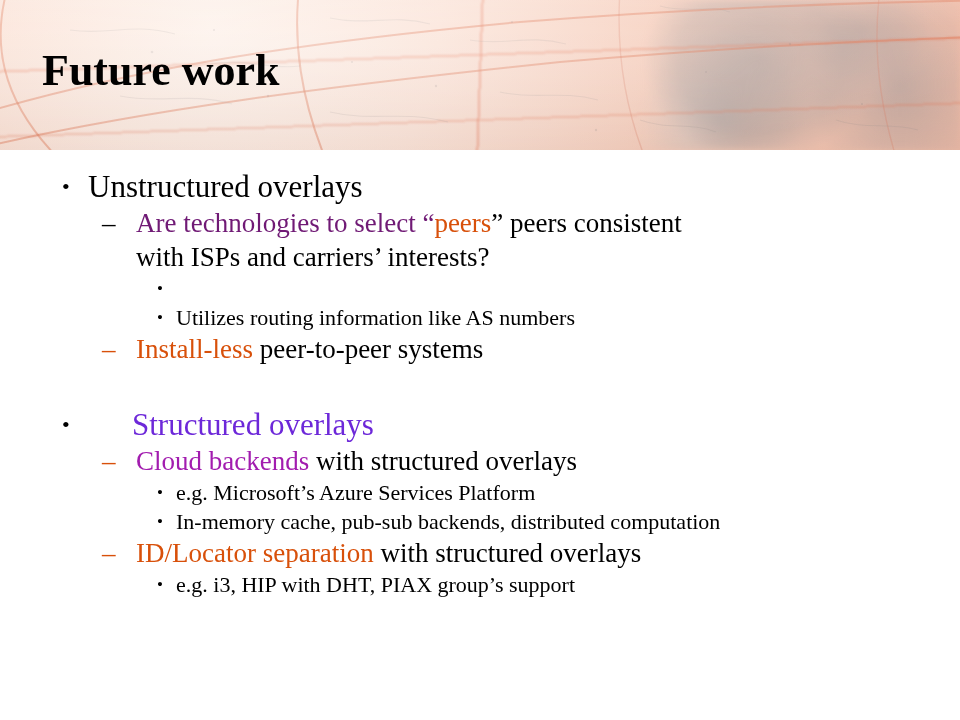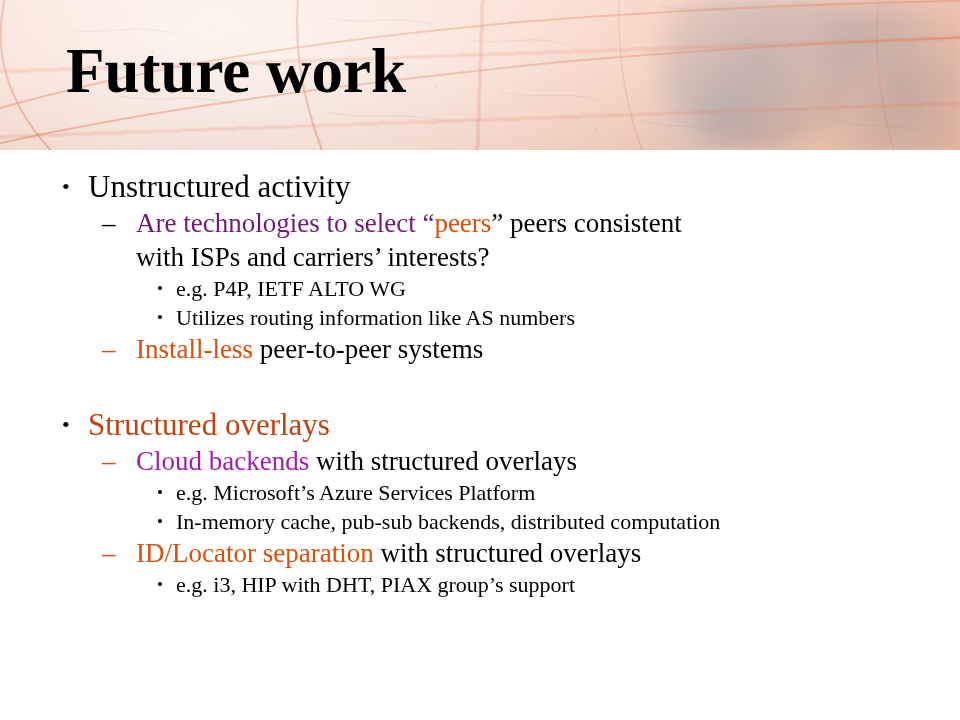--- a/index.html
+++ b/index.html
@@ -86,26 +86,26 @@
   .vignette {
     position: absolute;
     inset: 0;
     background:
       radial-gradient(ellipse 120% 130% at 30% 30%, rgba(255,255,255,.34) 0%, rgba(255,255,255,0) 62%),
       linear-gradient(to bottom, rgba(255,255,255,.10) 0%, rgba(255,255,255,0) 18%, rgba(0,0,0,.04) 100%);
   }
 
   #page-title {
     position: absolute;
-    left: 66px;
+    left: 42px;
     top: 40px;
     margin: 0;
     font-family: "Liberation Serif", "DejaVu Serif", serif;
     font-weight: bold;
-    font-size: 63px;
+    font-size: 44px;
     line-height: 62px;
     color: #000000;
     letter-spacing: 0px;
     white-space: nowrap;
   }
 
   
   #body-area {
     position: absolute;
     left: 0;
@@ -222,39 +222,39 @@
         </svg>
       </div>
       <div class="vignette"></div>
     </div>
     <h1 id="page-title">Future work</h1>
   </div>
 
   <div id="body-area">
     <div id="bullet-list">
         <div class="block" style="top: 18px;">
-          <div class="line lv1"><span class="marker" style="color: rgb(0, 0, 0);">•</span><span class="plain" style="color: rgb(0, 0, 0);">Unstructured activity</span></div>
+          <div class="line lv1"><span class="marker" style="color: rgb(0, 0, 0);">•</span><span class="plain" style="color: rgb(0, 0, 0);">Unstructured overlays</span></div>
         </div>
         <div class="block" style="top: 56px;">
           <div class="line lv2"><span class="marker" style="color: rgb(0, 0, 0);">–</span><span class="plain" style="color: #701a75;">Are technologies to select “</span><span class="accent" style="color: rgb(216, 80, 10);">peers</span><span class="plain" style="color: rgb(0, 0, 0);">” peers consistent</span></div>
         </div>
         <div class="block" style="top: 90px;">
           <div class="line lv2 cont"><span class="plain" style="color: rgb(0, 0, 0);">with ISPs and carriers’ interests?</span></div>
         </div>
         <div class="block" style="top: 124px;">
-          <div class="line lv3"><span class="marker" style="color: rgb(0, 0, 0);">•</span><span class="plain" style="color: rgb(0, 0, 0);">e.g. P4P, IETF ALTO WG</span></div>
+          <div class="line lv3"><span class="marker" style="color: rgb(0, 0, 0);">•</span></div>
         </div>
         <div class="block" style="top: 153px;">
           <div class="line lv3"><span class="marker" style="color: rgb(0, 0, 0);">•</span><span class="plain" style="color: rgb(0, 0, 0);">Utilizes routing information like AS numbers</span></div>
         </div>
         <div class="block" style="top: 182px;">
           <div class="line lv2"><span class="marker" style="color: rgb(216, 80, 10);">–</span><span class="accent" style="color: rgb(216, 80, 10);">Install-less</span><span class="plain" style="color: rgb(0, 0, 0);"> peer-to-peer systems</span></div>
         </div>
         <div class="block" style="top: 256px;">
-          <div class="line lv1"><span class="marker" style="color: rgb(0, 0, 0);">•</span><span class="plain" style="color: #c2410c;">Structured overlays</span></div>
+          <div class="line lv1"><span class="marker" style="color: rgb(0, 0, 0);">•</span><span class="plain" style="color: #6d28d9; margin-left: 44px;">Structured overlays</span></div>
         </div>
         <div class="block" style="top: 294px;">
           <div class="line lv2"><span class="marker" style="color: rgb(216, 80, 10);">–</span><span class="accent" style="color: #a21caf;">Cloud backends</span><span class="plain" style="color: rgb(0, 0, 0);"> with structured overlays</span></div>
         </div>
         <div class="block" style="top: 328px;">
           <div class="line lv3"><span class="marker" style="color: rgb(0, 0, 0);">•</span><span class="plain" style="color: rgb(0, 0, 0);">e.g. Microsoft’s Azure Services Platform</span></div>
         </div>
         <div class="block" style="top: 357px;">
           <div class="line lv3"><span class="marker" style="color: rgb(0, 0, 0);">•</span><span class="plain" style="color: rgb(0, 0, 0);">In-memory cache, pub-sub backends, distributed computation</span></div>
         </div>

